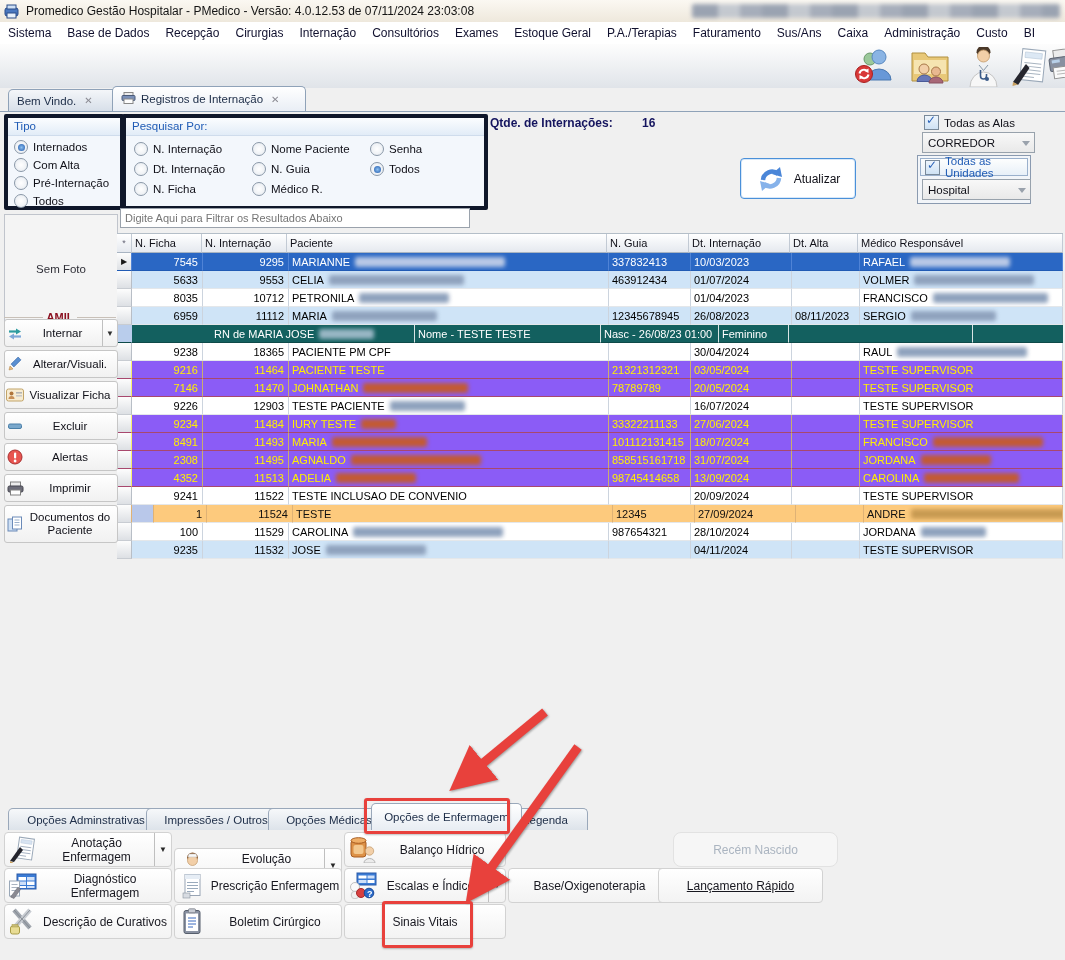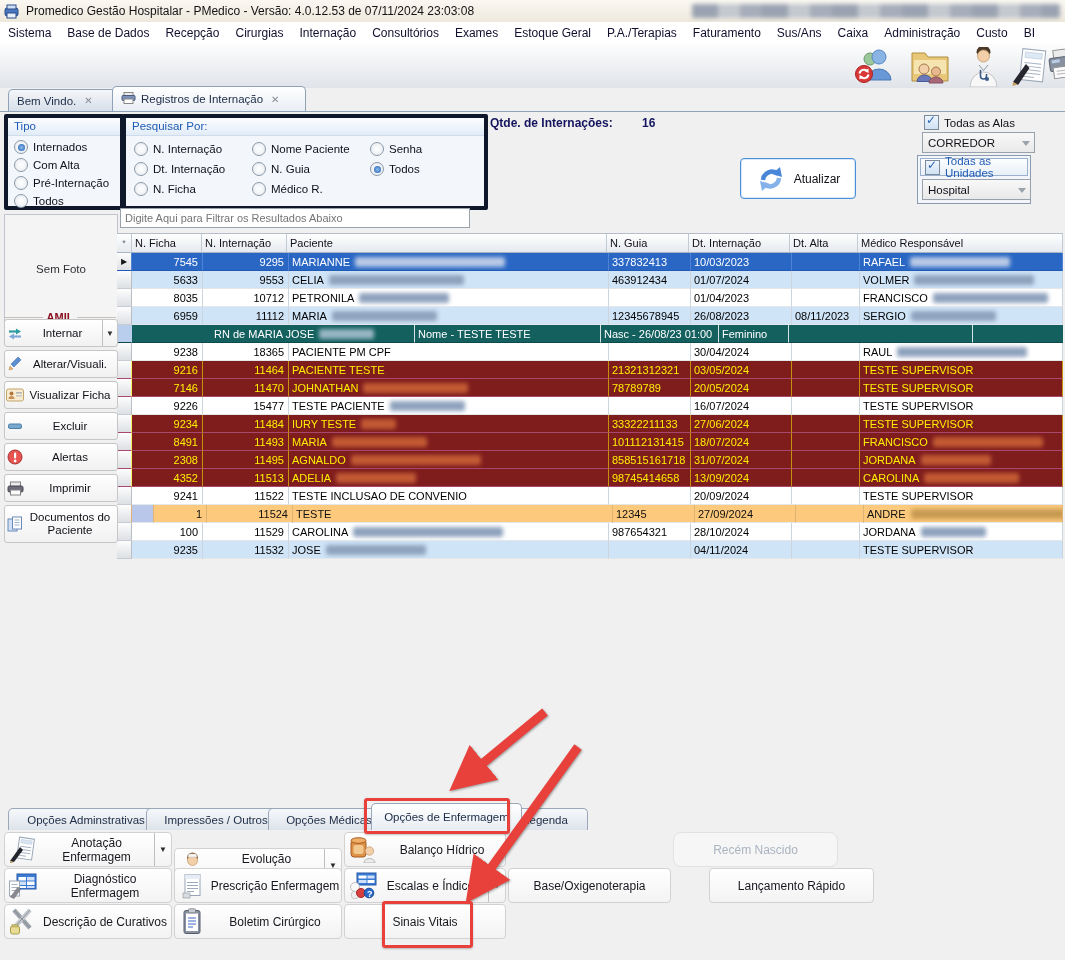--- a/index.html
+++ b/index.html
@@ -78,21 +78,21 @@
   .gh-ind{justify-content:center;padding-left:0;color:#667;font-size:9px;}
   .grow{display:flex;height:18px;}
   .gcell{font-size:11px;display:flex;align-items:center;overflow:hidden;white-space:nowrap;padding-left:3px;
          border-right:1px solid #ccd4de;border-bottom:1px solid #e4e7ea;}
   .gcell.num{justify-content:flex-end;padding-right:4px;padding-left:0;}
   .gcell.ind{background:linear-gradient(#fdfdfd,#dde0e4);border-right:1px solid #b8bec6;border-bottom:1px solid #c8ccd2;
          justify-content:center;padding:0;color:#181818;font-size:8px;}
   .grow.selected .gcell{background:#2a67c4;color:#ffffff;border-right-color:#4f83d6;border-bottom-color:#215bb4;}
   .grow.alt .gcell{background:#cfe4f7;color:#000;}
   .grow.plain .gcell{background:#ffffff;color:#000;}
-  .grow.maroon .gcell{background:#7f1d1d;color:#ffef00;border-right-color:rgba(255,240,0,.55);border-bottom-color:#a8486e;}
+  .grow.maroon .gcell{background:#8b5cf6;color:#ffef00;border-right-color:rgba(255,240,0,.55);border-bottom-color:#a8486e;}
   .grow.orange .gcell{background:#fdca7d;color:#101010;border-right-color:#dfb275;}
   .grow .gcell.ind{background:linear-gradient(#fdfdfd,#dde0e4);color:#181818;}
   .grow.rn .gcell{background:#13605f;color:#fff;border-right-color:rgba(255,255,255,.0);border-bottom-color:#0e4a49;}
   .grow.rn .seg{border-right:1px solid #d8e4e4;}
   .grow.rn .gcell.ind{background:#b9cdec;}
   .strip-cell{background:#b9c8ea !important;border-right:1px solid #a0b0d8;}
   .blur{display:inline-block;height:10px;border-radius:2px;filter:blur(2px);margin-left:5px;flex:0 0 auto;}
   .grow.selected .blur{background:#b9c9e6;}
   .grow.alt .blur,.grow.plain .blur{background:#8fa2bd;}
   .grow.maroon .blur{background:#c25a34;}
@@ -525,21 +525,21 @@
             <div class="gcell " style="width: 0px; flex: 1 1 0%;">
               <span>TESTE SUPERVISOR</span>
             </div>
           </div>
           <div class="grow plain">
             <div class="gcell ind" style="width: 14px; flex: 0 0 auto;"></div>
             <div class="gcell num" style="width: 66px; flex: 0 0 auto;">
               <span>9226</span>
             </div>
             <div class="gcell num" style="width: 81px; flex: 0 0 auto;">
-              <span>15477</span>
+              <span>12903</span>
             </div>
             <div class="gcell " style="width: 316px; flex: 0 0 auto;">
               <span>TESTE PACIENTE</span>
               <span class="blur" style="width: 75px;"></span>
             </div>
             <div class="gcell " style="width: 78px; flex: 0 0 auto;"></div>
             <div class="gcell " style="width: 97px; flex: 0 0 auto;">
               <span>16/07/2024</span>
             </div>
             <div class="gcell " style="width: 64px; flex: 0 0 auto;"></div>
@@ -936,21 +936,21 @@
           <circle cx="21" cy="21" r="4.8" fill="#2a6ac8" stroke="#1a4a98"></circle>
           <text x="19" y="24.5" fill="#ffffff" font-size="9" font-weight="bold" font-family="Liberation Sans,sans-serif">?</text>
         </svg>
       </span>
       <span class="ab-label">Escalas e Índices</span>
       <span class="ab-split">▼</span>
     </div>
     <div class="abtn" style="left: 508px; top: 868px; width: 161px; position: absolute;">
       <span class="ab-label">Base/Oxigenoterapia</span>
     </div>
-    <div class="abtn" style="left: 709px; top: 868px; width: 163px; position: absolute;">
+    <div class="abtn" style="left: 658px; top: 868px; width: 163px; position: absolute; text-decoration: underline;">
       <span class="ab-label">Lançamento Rápido</span>
     </div>
     <div class="abtn" style="left: 4px; top: 904px; width: 166px; position: absolute;">
       <span class="ab-ico">
         <svg width="26" height="27">
           <path d="M5 2 L21 20" stroke="#a0a6ae" stroke-width="4.5"></path>
           <path d="M21 2 L5 20" stroke="#c8ccd2" stroke-width="4.5"></path>
           <path d="M5 2 L21 20 M21 2 L5 20" stroke="#7a8088" stroke-width="0.8" fill="none"></path>
           <rect x="1.5" y="18" width="9" height="8" rx="2" fill="#e8dc94" stroke="#a89c48"></rect>
           <rect x="3" y="16.5" width="6" height="2.5" fill="#c8bc74" stroke="#a89c48" stroke-width="0.5"></rect>

